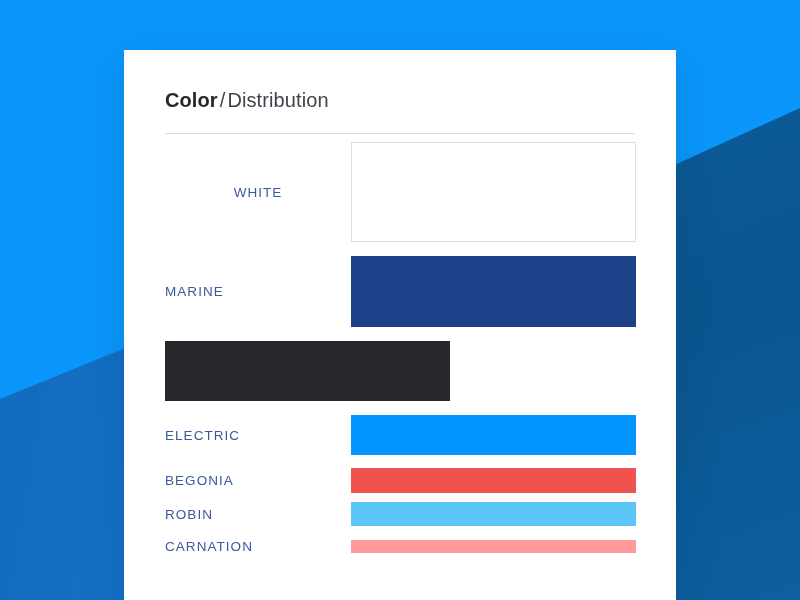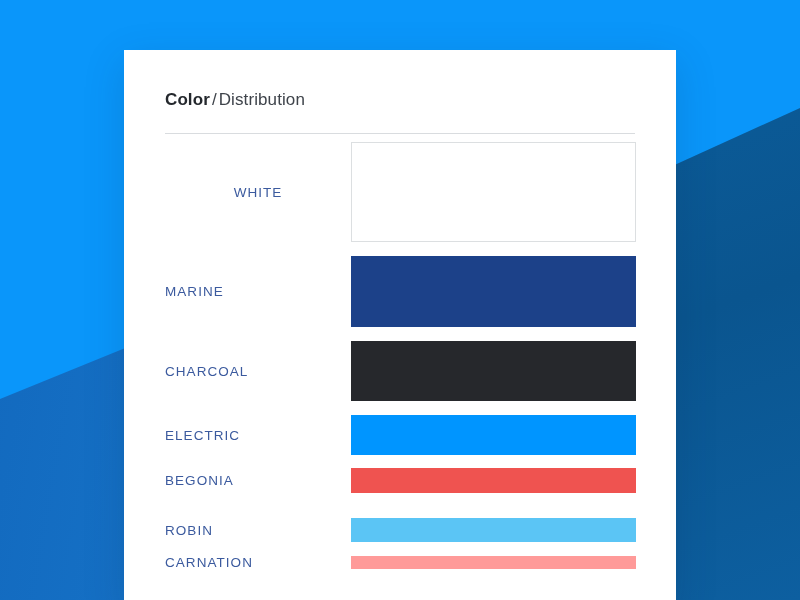--- a/index.html
+++ b/index.html
@@ -57,21 +57,21 @@
     background: #ffffff;
     box-shadow: 0 12px 38px rgba(5, 45, 85, 0.17);
   }
 
   .card-inner {
     padding: 36px 41px 0 41px;
   }
 
   
   .card-title {
-    font-size: 17px;
+    font-size: 20px;
     line-height: 28px;
     color: #2b2f35;
     letter-spacing: 0.1px;
     white-space: nowrap;
   }
   .card-title .t-strong {
     font-weight: 700;
     color: #24282d;
   }
   .card-title .t-sep {
@@ -155,38 +155,37 @@
               <div class="bar outlined" style="height: 100px; background: rgb(255, 255, 255); border-color: rgb(220, 223, 225);"></div>
             </div>
           </div>
           <div class="row" style="margin-top: 14px;">
             <div class="row-label">MARINE</div>
             <div class="row-bar-wrap">
               <div class="bar" style="height: 71px; background: rgb(28, 65, 137);"></div>
             </div>
           </div>
           <div class="row" style="margin-top: 14px;">
-            <div class="row-label">CHARCOAL</div>
             <div class="row-bar-wrap">
               <div class="bar" style="height: 60px; background: rgb(38, 40, 44);"></div>
             </div>
           </div>
           <div class="row" style="margin-top: 14px;">
             <div class="row-label">ELECTRIC</div>
             <div class="row-bar-wrap">
               <div class="bar" style="height: 40px; background: rgb(0, 149, 255);"></div>
             </div>
           </div>
           <div class="row" style="margin-top: 13px; justify-content: space-between;">
             <div class="row-label">BEGONIA</div>
             <div class="row-bar-wrap">
               <div class="bar" style="height: 25px; background: rgb(239, 83, 80);"></div>
             </div>
           </div>
-          <div class="row" style="margin-top: 25px;">
+          <div class="row" style="margin-top: 9px;">
             <div class="row-label">ROBIN</div>
             <div class="row-bar-wrap">
               <div class="bar" style="height: 24px; background: rgb(91, 197, 245);"></div>
             </div>
           </div>
           <div class="row" style="margin-top: 13px;">
             <div class="row-label">CARNATION</div>
             <div class="row-bar-wrap">
               <div class="bar" style="height: 13px; background: rgb(255, 154, 153);"></div>
             </div>

